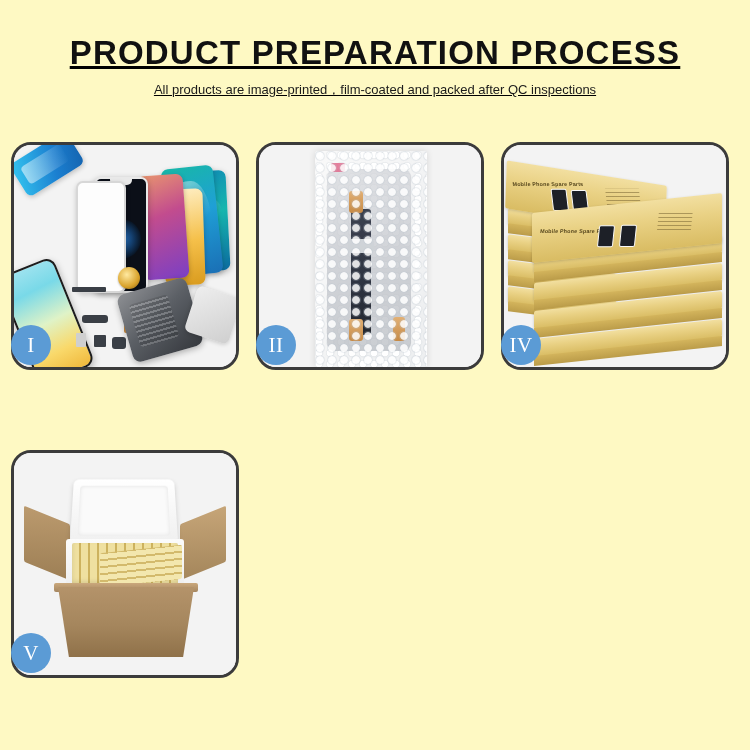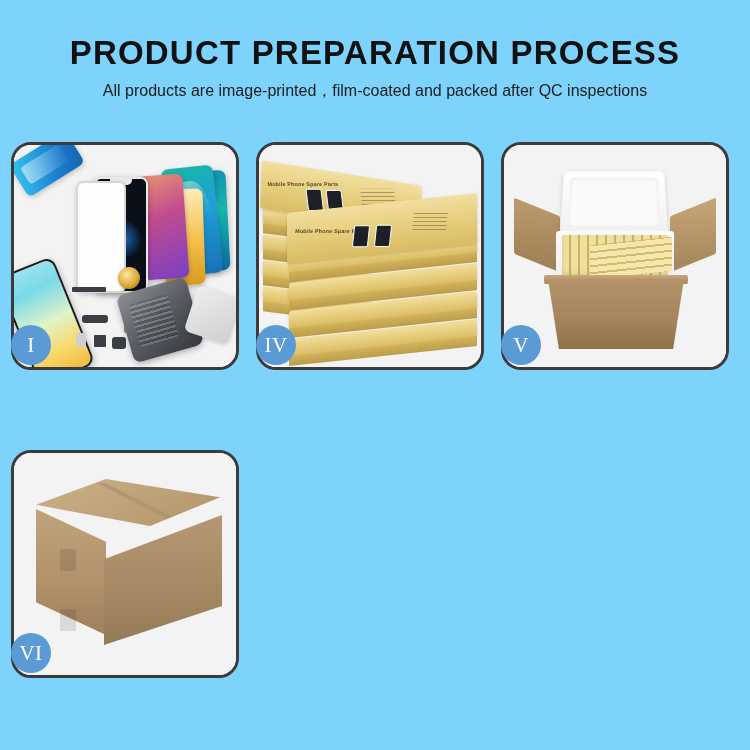--- a/index.html
+++ b/index.html
@@ -11,41 +11,42 @@
     width: 750px;
     height: 750px;
     font-family: "Liberation Sans", sans-serif;
     overflow: hidden;
     position: relative;
   }
   .page {
     width: 750px;
     height: 750px;
     position: relative;
-    background: #7dd3fc;
+    background: #fef9c3;
+    text-decoration: underline;
   }
 
   
   .header {
     padding-top: 36px;
     text-align: center;
   }
   .title {
     font-family: "Liberation Sans", sans-serif;
     font-size: 33px;
     font-weight: 700;
     letter-spacing: 1.2px;
     color: #111111;
     line-height: 1;
     margin: 0;
     white-space: nowrap;
   }
   .subtitle {
     font-family: "Liberation Sans", sans-serif;
-    font-size: 16px;
+    font-size: 13px;
     font-weight: 400;
     color: #1b1b1b;
     margin: 14px 0 0 0;
     line-height: 1;
     white-space: nowrap;
   }
 
   
   .grid {
     position: absolute;
@@ -450,20 +451,36 @@
             <div class="chip-grid"></div>
             <div class="gold-coil"></div>
           </div>
           <div class="backplate"></div>
           <div class="tool"></div>
         </div>
       </div>
       <div class="badge">I</div>
     </div>
 
+    <div class="panel">
+      <div class="panel-inner">
+        <div class="scene">
+          <div class="bubble-bag">
+            <div class="bubble-screen"></div>
+            <div class="flex-cable"></div>
+            <div class="conn-a"></div>
+            <div class="conn-b"></div>
+            <div class="conn-c"></div>
+            <div class="pink-label"></div>
+            <div class="bubble-overlay"></div>
+          </div>
+        </div>
+      </div>
+      <div class="badge">II</div>
+    </div>
 
 
     <div class="panel">
       <div class="panel-inner">
         <div class="stack">
 
           <div class="sbox" style="left:4px;top:70px;width:108px;height:16px;transform:skewY(7deg);">
               <div class="side"></div>
             </div>
           <div class="sbox" style="left:4px;top:96px;width:108px;height:16px;transform:skewY(7deg);">
@@ -516,28 +533,15 @@
           <div class="foam-base"></div>
           <div class="yellow-rows"></div>
           <div class="yellow-rows2"></div>
           <div class="carton-rim"></div>
           <div class="carton-front"></div>
         </div>
       </div>
       <div class="badge">V</div>
     </div>
 
-    <div class="panel">
-      <div class="panel-inner">
-        <div class="scene">
-          <div class="c6-top"></div>
-          <div class="c6-seam"></div>
-          <div class="c6-left"></div>
-          <div class="c6-right"></div>
-          <div class="c6-tape1"></div>
-          <div class="c6-tape2"></div>
-        </div>
-      </div>
-      <div class="badge">VI</div>
-    </div>
 
   </div>
 </div>
 
 </body></html>

